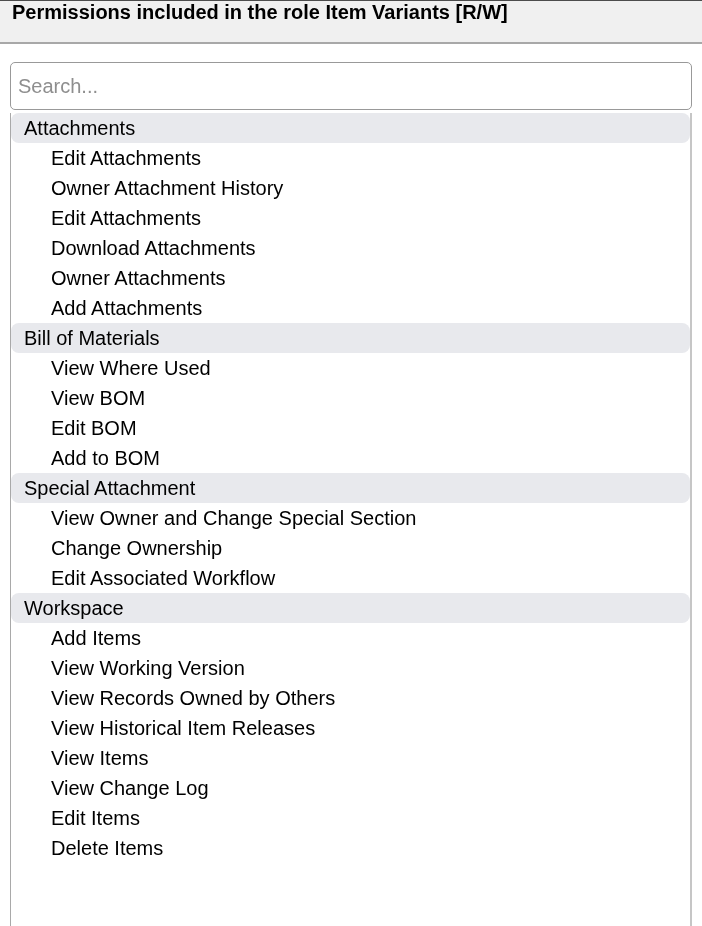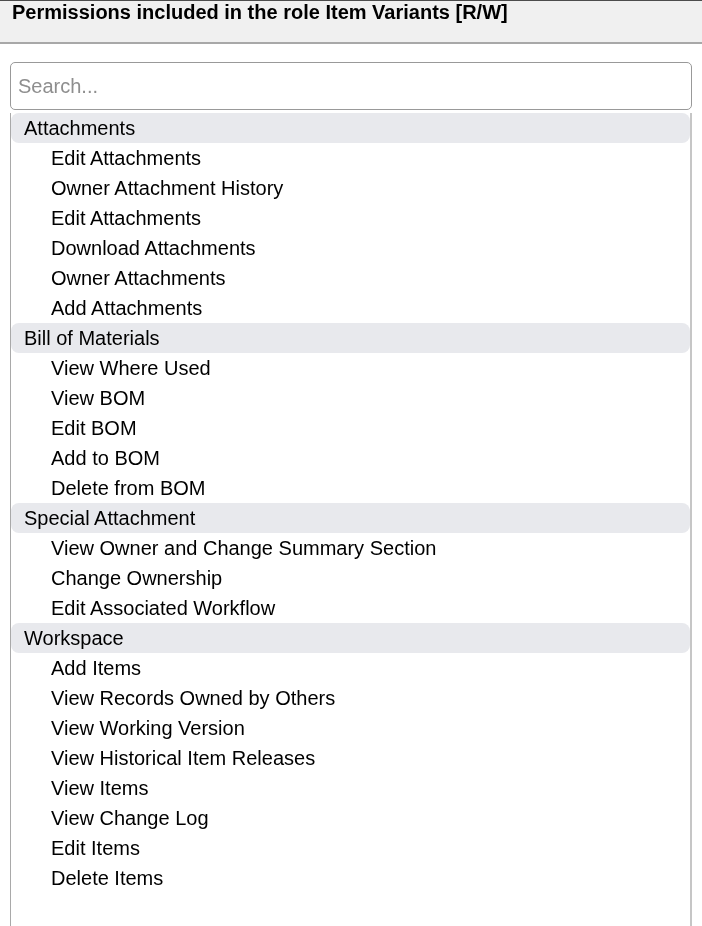--- a/index.html
+++ b/index.html
@@ -96,28 +96,27 @@
       <div class="item-row">Owner Attachment History</div>
       <div class="item-row">Edit Attachments</div>
       <div class="item-row">Download Attachments</div>
       <div class="item-row">Owner Attachments</div>
       <div class="item-row">Add Attachments</div>
       <div class="group-row">Bill of Materials</div>
       <div class="item-row">View Where Used</div>
       <div class="item-row">View BOM</div>
       <div class="item-row">Edit BOM</div>
       <div class="item-row">Add to BOM</div>
-      <div class="item-row">Delete from BOM</div>
       <div class="group-row">Special Attachment</div>
-      <div class="item-row">View Owner and Change Summary Section</div>
+      <div class="item-row">View Owner and Change Special Section</div>
       <div class="item-row">Change Ownership</div>
       <div class="item-row">Edit Associated Workflow</div>
       <div class="group-row">Workspace</div>
       <div class="item-row">Add Items</div>
+      <div class="item-row">View Working Version</div>
       <div class="item-row">View Records Owned by Others</div>
-      <div class="item-row">View Working Version</div>
       <div class="item-row">View Historical Item Releases</div>
       <div class="item-row">View Items</div>
       <div class="item-row">View Change Log</div>
       <div class="item-row">Edit Items</div>
       <div class="item-row">Delete Items</div>
     </div>
 </div>
 
 </body></html>

